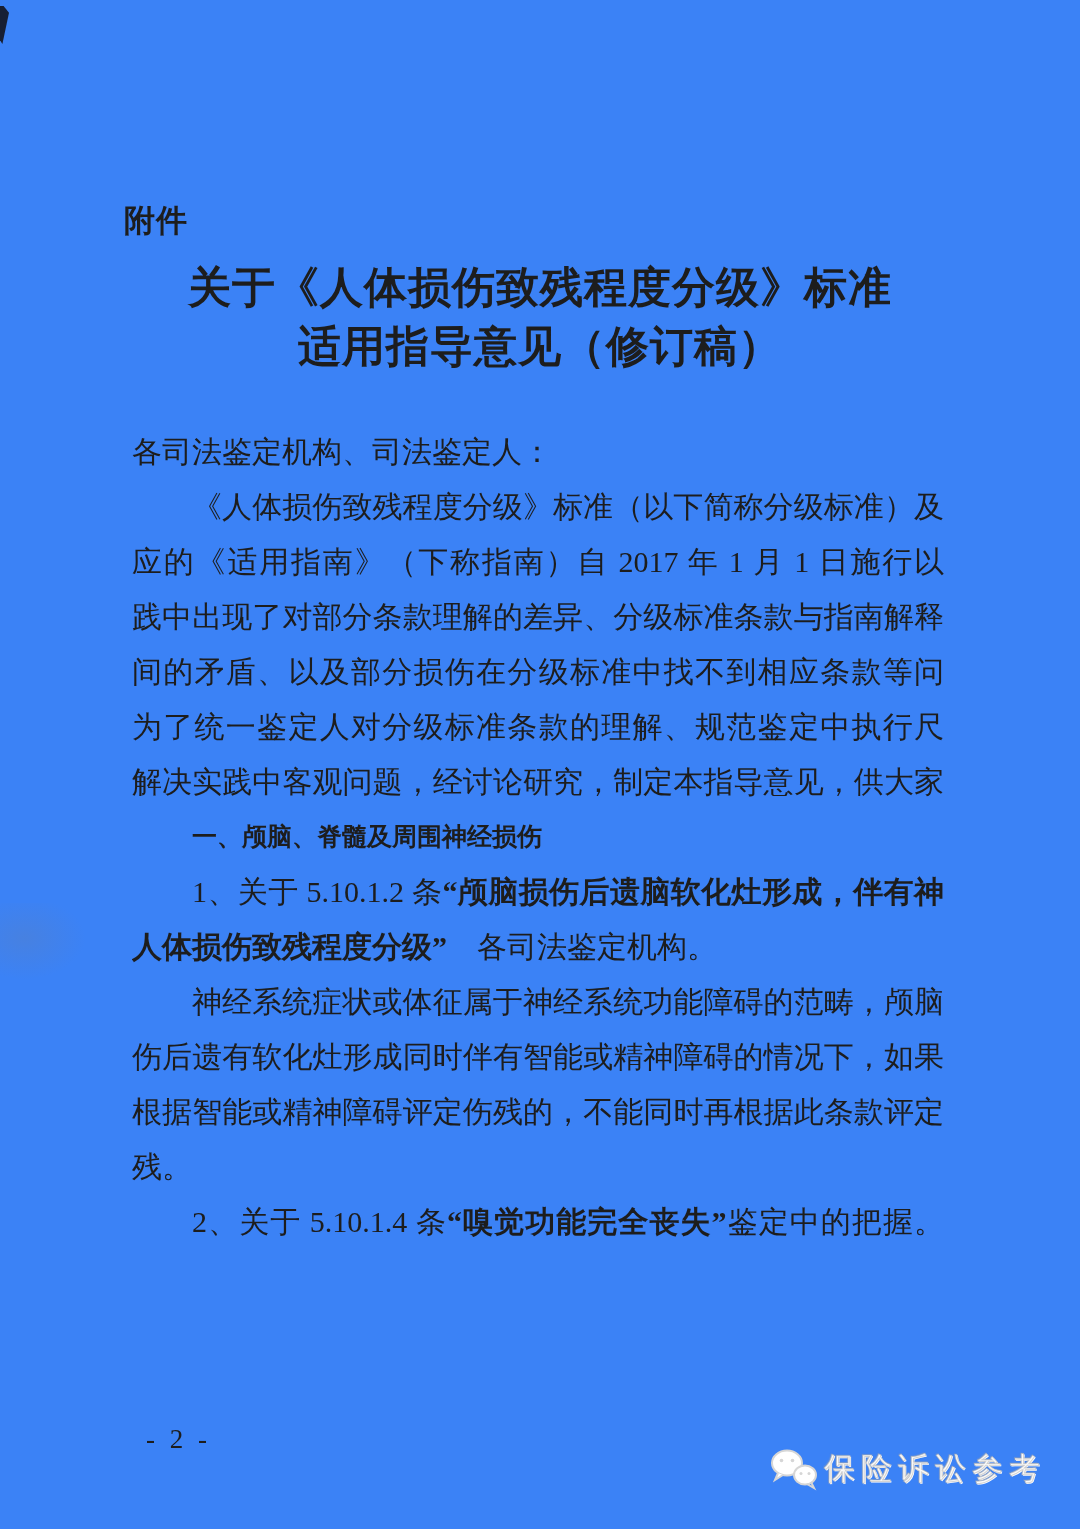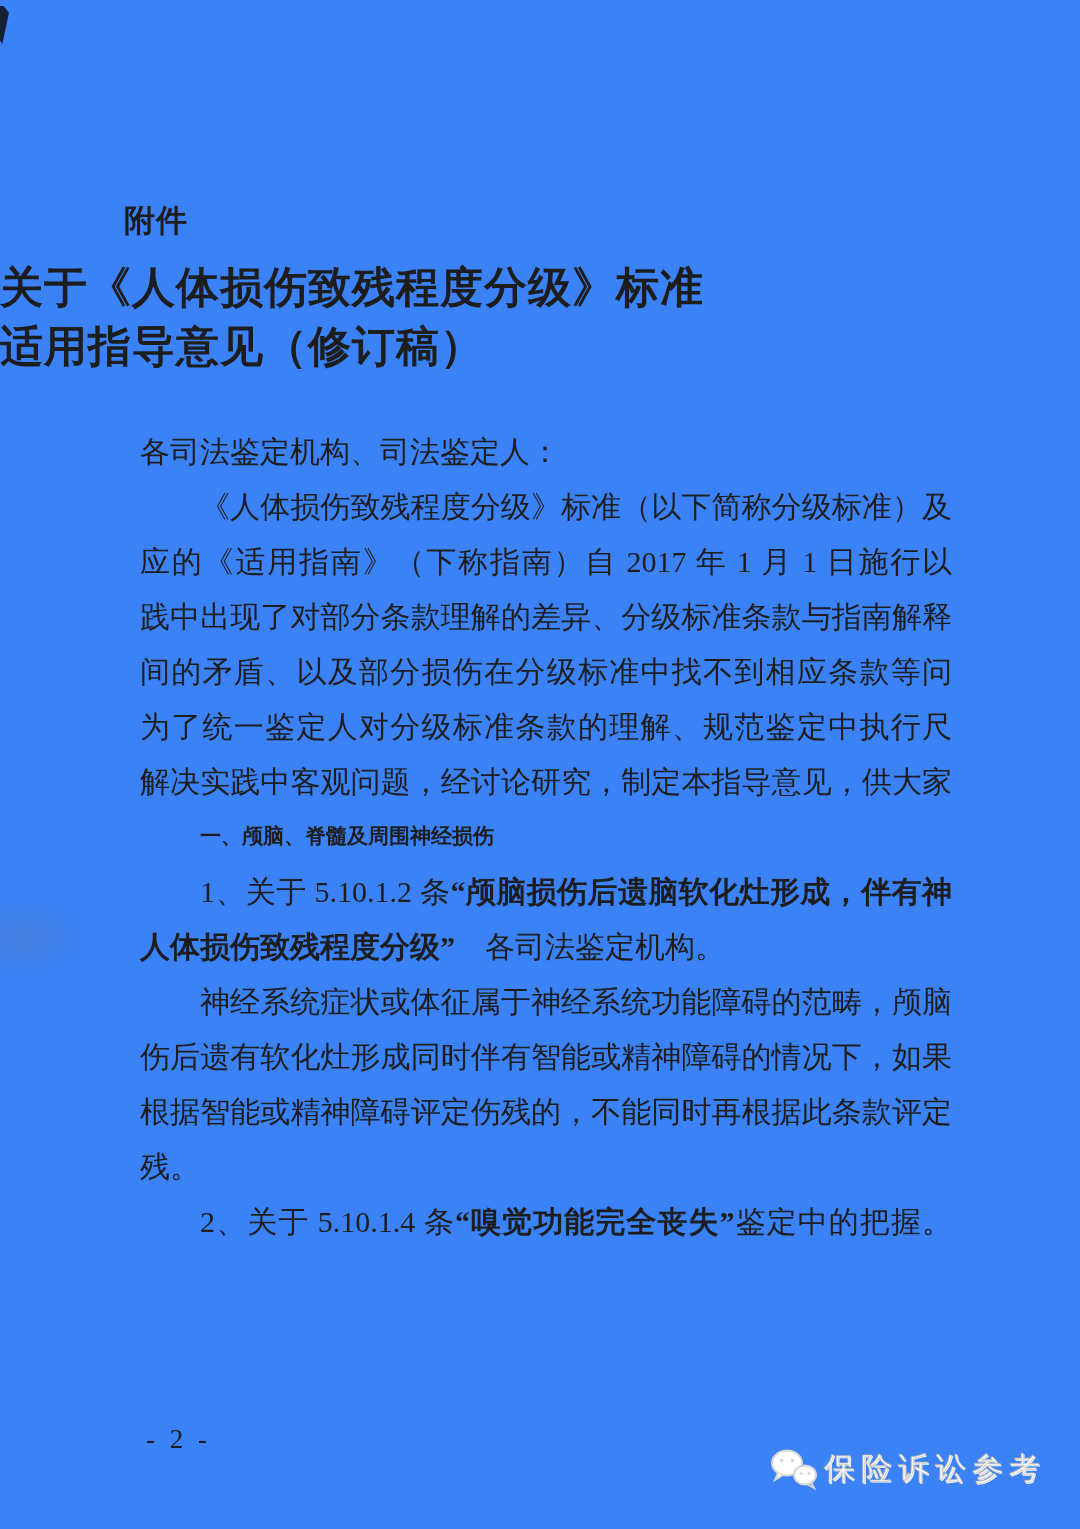--- a/index.html
+++ b/index.html
@@ -30,39 +30,40 @@
   }
   
   .attachment {
     position: absolute; left: 124px; top: 200px;
     font-family: "Liberation Sans", "DejaVu Sans", sans-serif;
     font-size: 31px; font-weight: 600; letter-spacing: 1px;
   }
   
   .title-block {
     position: absolute; left: 0; top: 258px; width: 1080px;
+    text-align: center;
   }
   .title-line {
     font-size: 43px; font-weight: bold;
     line-height: 59px; letter-spacing: 1px;
   }
   
   .body-block {
-    position: absolute; left: 140px; top: 424px; width: 812px;
+    position: absolute; left: 132px; top: 424px; width: 812px;
   }
   .line {
     height: 55px; line-height: 55px;
     font-size: 30px;
     overflow: hidden;
   }
   .just { text-align: justify; text-align-last: justify; }
   .indent { padding-left: 60px; }
   .heading {
-    font-family: Liberation Serif, serif;
-    font-weight: bold; font-size: 21px;
+    font-family: Liberation Sans, sans-serif;
+    font-weight: bold; font-size: 25px;
   }
   .bq { font-weight: bold; }
   
   .page-number {
     position: absolute; left: 146px; top: 1424px;
     font-size: 27px; letter-spacing: 4px;
   }
   .watermark {
     position: absolute; right: 34px; top: 1447px;
     display: flex; align-items: center; gap: 4px;

